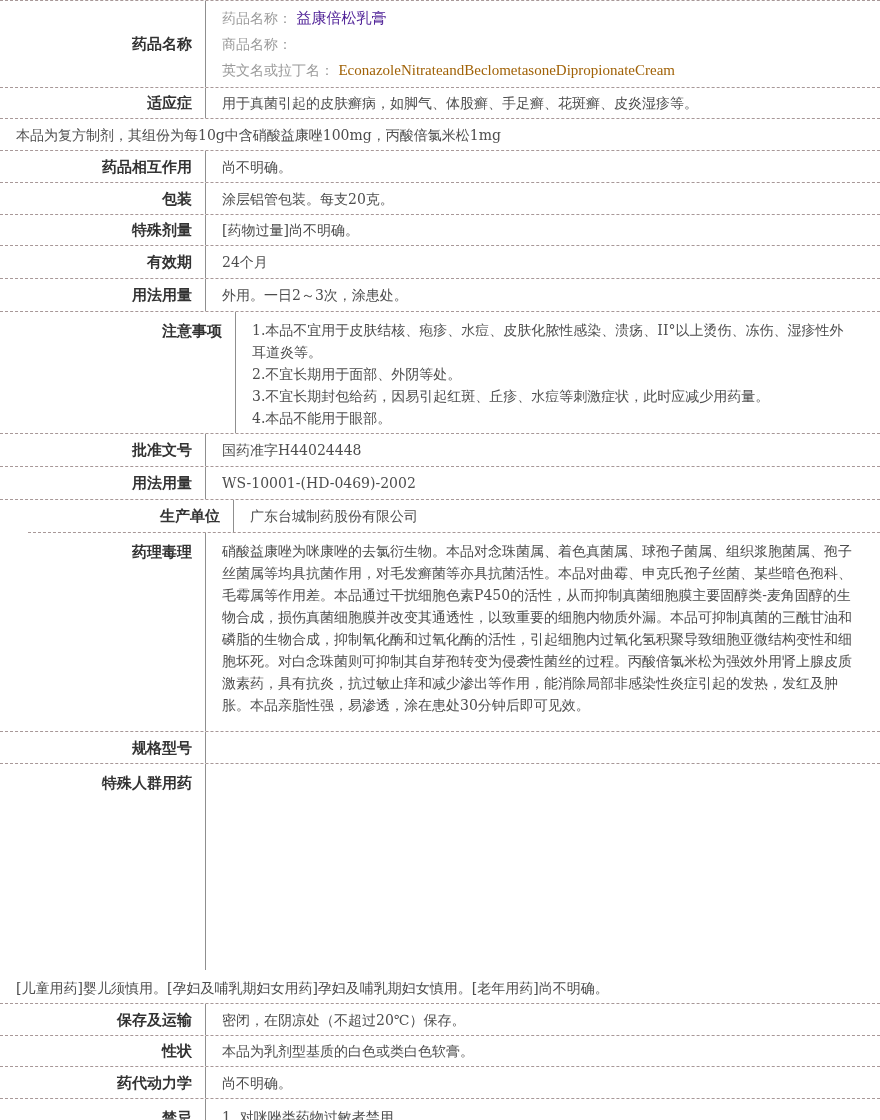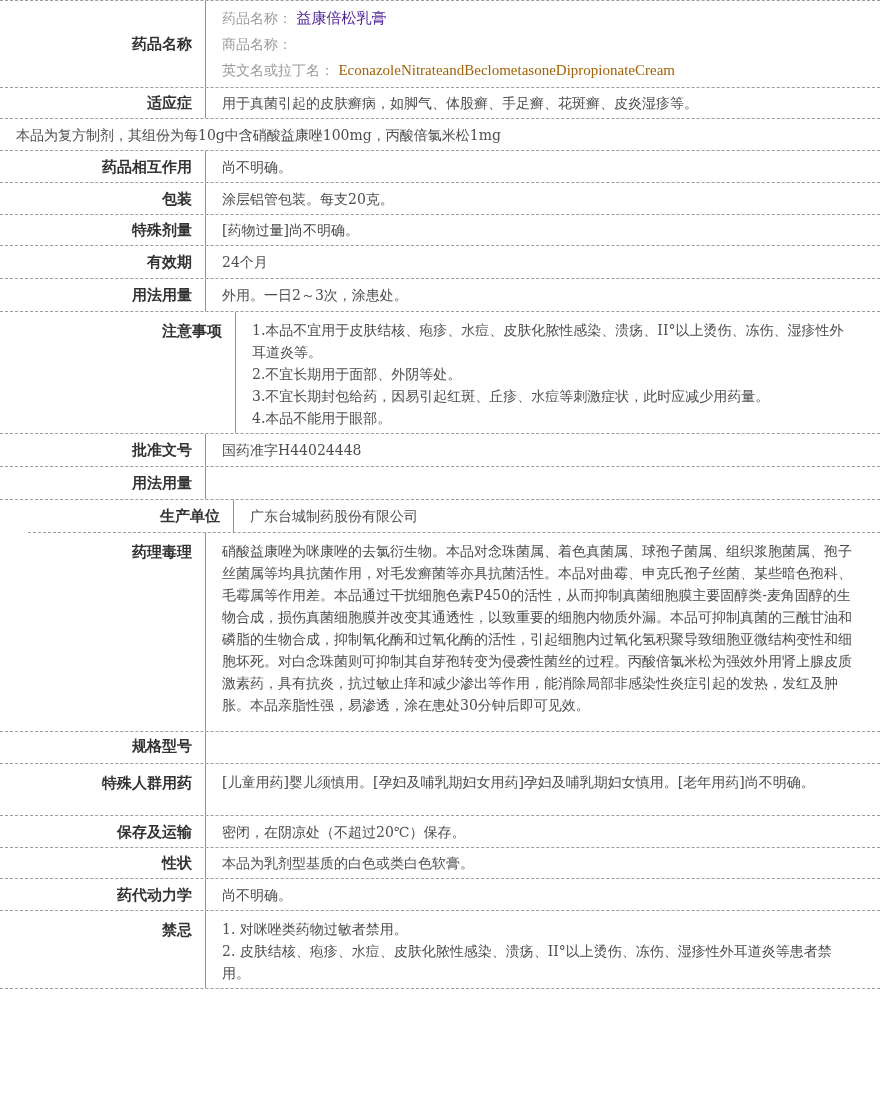--- a/index.html
+++ b/index.html
@@ -138,39 +138,40 @@
 4.本品不能用于眼部。</div>
   </div>
 
   <div class="row" style="min-height:33px;">
     <div class="label-cell">批准文号</div>
     <div class="content-cell">国药准字H44024448</div>
   </div>
 
   <div class="row" style="min-height:33px;">
     <div class="label-cell">用法用量</div>
+    <div class="content-cell">WS-10001-(HD-0469)-2002</div>
   </div>
 
   <div class="row" style="min-height:33px;margin-left:28px;">
     <div class="label-cell">生产单位</div>
     <div class="content-cell">广东台城制药股份有限公司</div>
   </div>
 
 
   <div class="row top" style="min-height:199px;">
     <div class="label-cell">药理毒理</div>
     <div class="content-cell">硝酸益康唑为咪康唑的去氯衍生物。本品对念珠菌属、着色真菌属、球孢子菌属、组织浆胞菌属、孢子丝菌属等均具抗菌作用，对毛发癣菌等亦具抗菌活性。本品对曲霉、申克氏孢子丝菌、某些暗色孢科、毛霉属等作用差。本品通过干扰细胞色素P450的活性，从而抑制真菌细胞膜主要固醇类-麦角固醇的生物合成，损伤真菌细胞膜并改变其通透性，以致重要的细胞内物质外漏。本品可抑制真菌的三酰甘油和磷脂的生物合成，抑制氧化酶和过氧化酶的活性，引起细胞内过氧化氢积聚导致细胞亚微结构变性和细胞坏死。对白念珠菌则可抑制其自芽孢转变为侵袭性菌丝的过程。丙酸倍氯米松为强效外用肾上腺皮质激素药，具有抗炎，抗过敏止痒和减少渗出等作用，能消除局部非感染性炎症引起的发热，发红及肿胀。本品亲脂性强，易渗透，涂在患处30分钟后即可见效。</div>
   </div>
 
-  <div class="row" style="min-height:32px;font-family:Liberation Mono, monospace;">
+  <div class="row" style="min-height:32px;">
     <div class="label-cell">规格型号</div>
     <div class="content-cell"></div>
   </div>
 
-  <div class="row top" style="min-height:52px;">
+  <div class="row top" style="min-height:52px;flex-direction:column;">
     <div class="label-cell">特殊人群用药</div>
     <div class="content-cell">[儿童用药]婴儿须慎用。[孕妇及哺乳期妇女用药]孕妇及哺乳期妇女慎用。[老年用药]尚不明确。</div>
   </div>
 
   <div class="row" style="min-height:32px;">
     <div class="label-cell">保存及运输</div>
     <div class="content-cell">密闭，在阴凉处（不超过20℃）保存。</div>
   </div>
 
   <div class="row" style="min-height:31px;">

